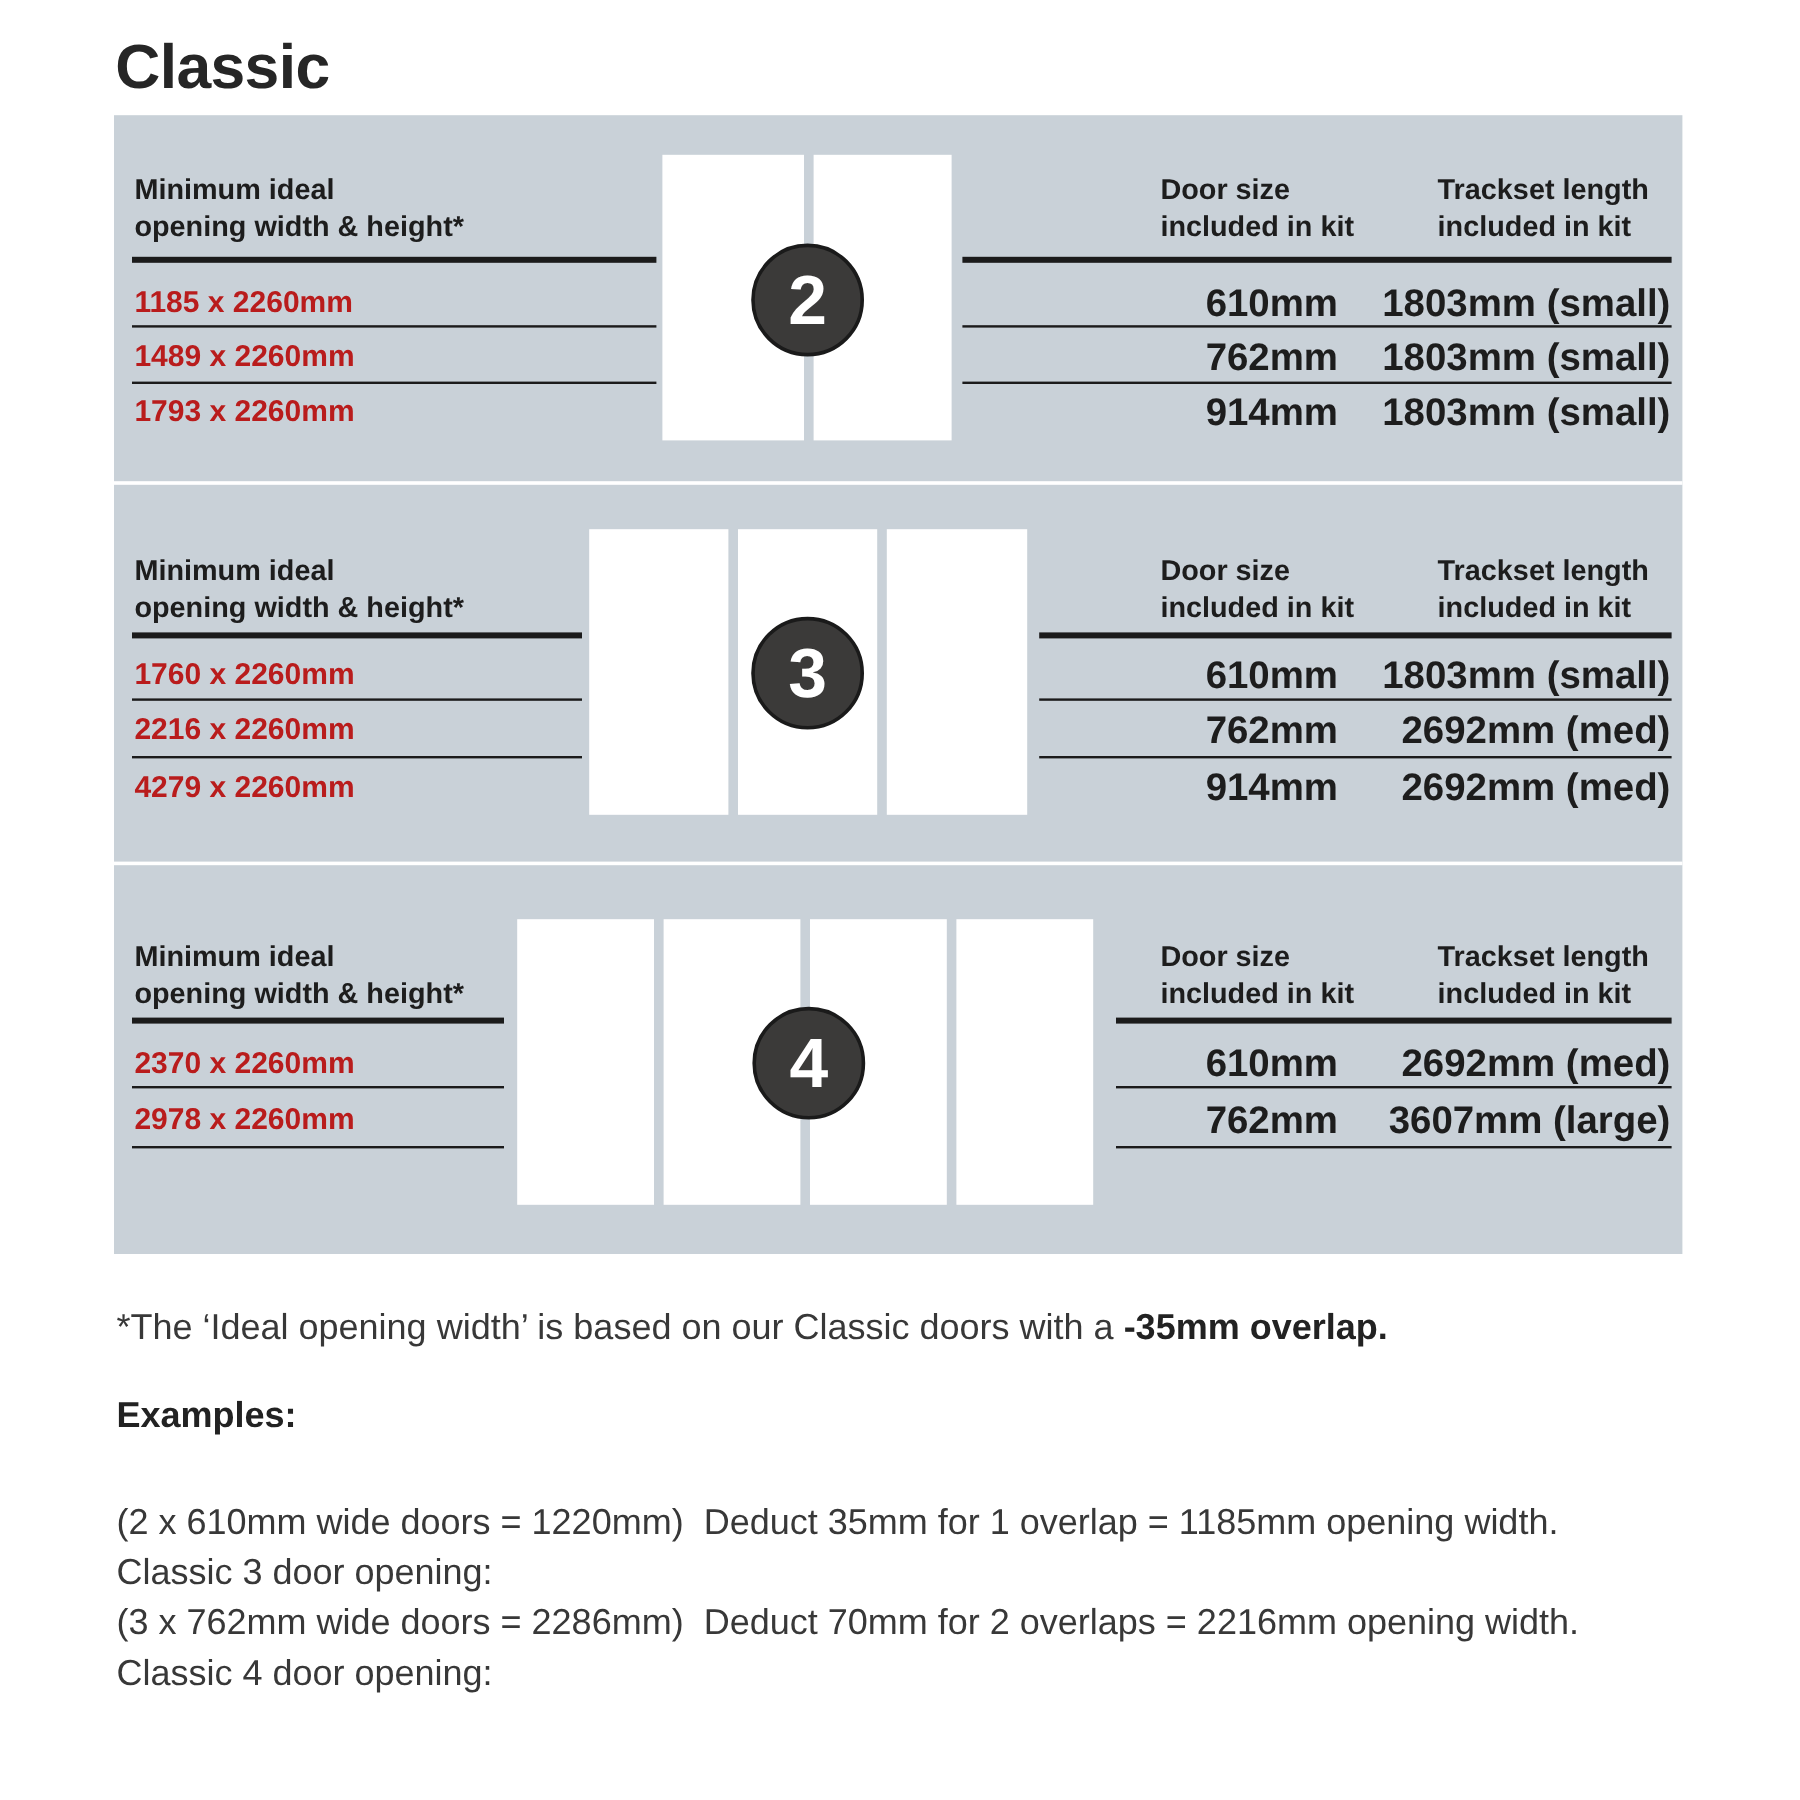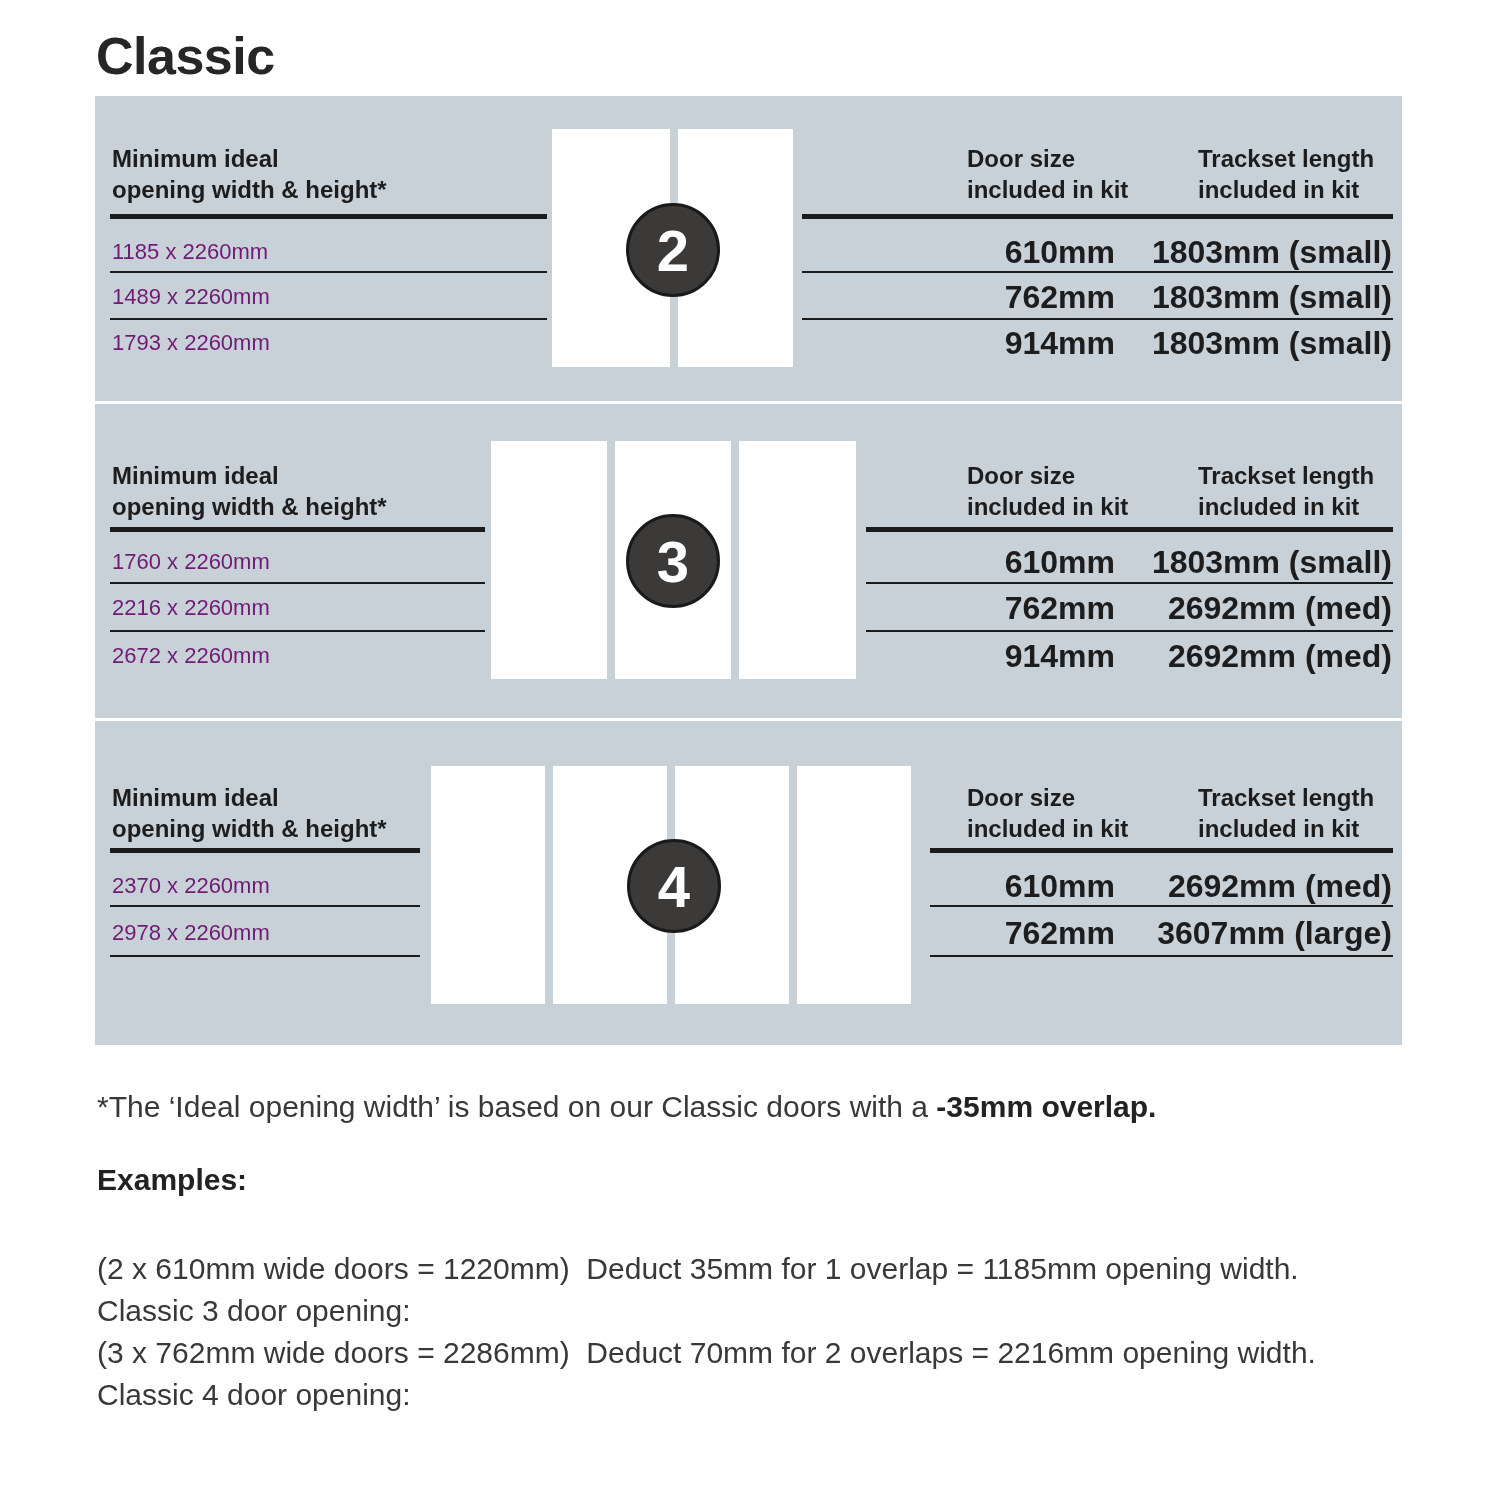--- a/index.html
+++ b/index.html
@@ -3,21 +3,21 @@
 <meta charset="utf-8">
 <style>
   html,body{margin:0;padding:0;background:#ffffff;}
   #page{position:relative;width:1500px;height:1500px;background:#ffffff;
         font-family:"Liberation Sans",sans-serif;overflow:hidden;}
   .abs{position:absolute;}
   #title{left:96px;top:26px;font-size:52px;font-weight:700;color:#262626;letter-spacing:-0.5px;}
   #panel{left:95px;top:96px;width:1307px;height:949px;background:#c9d1d8;}
   .divider{position:absolute;left:0;width:1307px;height:3px;background:#ffffff;}
   .hdr{font-size:24px;font-weight:700;color:#1d1d1d;line-height:31px;}
-  .lrow{font-size:22px;font-weight:400;color:#701a75;line-height:34px;white-space:nowrap;}
+  .lrow{font-size:25px;font-weight:700;color:#b91c1c;line-height:34px;white-space:nowrap;}
   .rcell{font-size:32px;font-weight:700;color:#1d1d1d;line-height:34px;text-align:right;white-space:nowrap;}
   .rule{height:5px;background:#1b1b1b;}
   .thin{height:2px;background:#1b1b1b;}
   .door{background:#ffffff;}
   .badge{width:88px;height:88px;border-radius:50%;background:#3b3a39;border:3px solid #1a1a1a;
          color:#ffffff;font-size:58px;font-weight:700;display:flex;align-items:center;justify-content:center;}
   .note{font-size:30px;color:#383838;line-height:36px;white-space:pre-wrap;margin:0;}
   .boldpart{font-weight:700;color:#222222;}
   .exhead{font-size:30px;font-weight:700;color:#222222;margin:0;}
 </style>
@@ -71,21 +71,21 @@
   <div>
     <div class="abs hdr" style="left:112px;top:460px">
       <div>Minimum ideal</div>
       <div>opening width &amp; height*</div>
     </div>
     <div class="abs rule" style="left:110px;top:527px;width:375px"></div>
     <div class="abs lrow" style="left:112px;top:545px">1760 x 2260mm</div>
     <div class="abs thin" style="left:110px;top:582px;width:375px"></div>
     <div class="abs lrow" style="left:112px;top:591px">2216 x 2260mm</div>
     <div class="abs thin" style="left:110px;top:630px;width:375px"></div>
-    <div class="abs lrow" style="left:112px;top:639px">2672 x 2260mm</div>
+    <div class="abs lrow" style="left:112px;top:639px">4279 x 2260mm</div>
 
     <div class="abs door" style="left:491px;top:441px;width:116px;height:238px"></div>
     <div class="abs door" style="left:615px;top:441px;width:116px;height:238px"></div>
     <div class="abs door" style="left:739px;top:441px;width:117px;height:238px"></div>
     <div class="abs badge" style="left:626px;top:514px">3</div>
 
     <div class="abs hdr" style="left:967px;top:460px">
       <div>Door size</div>
       <div>included in kit</div>
     </div>

